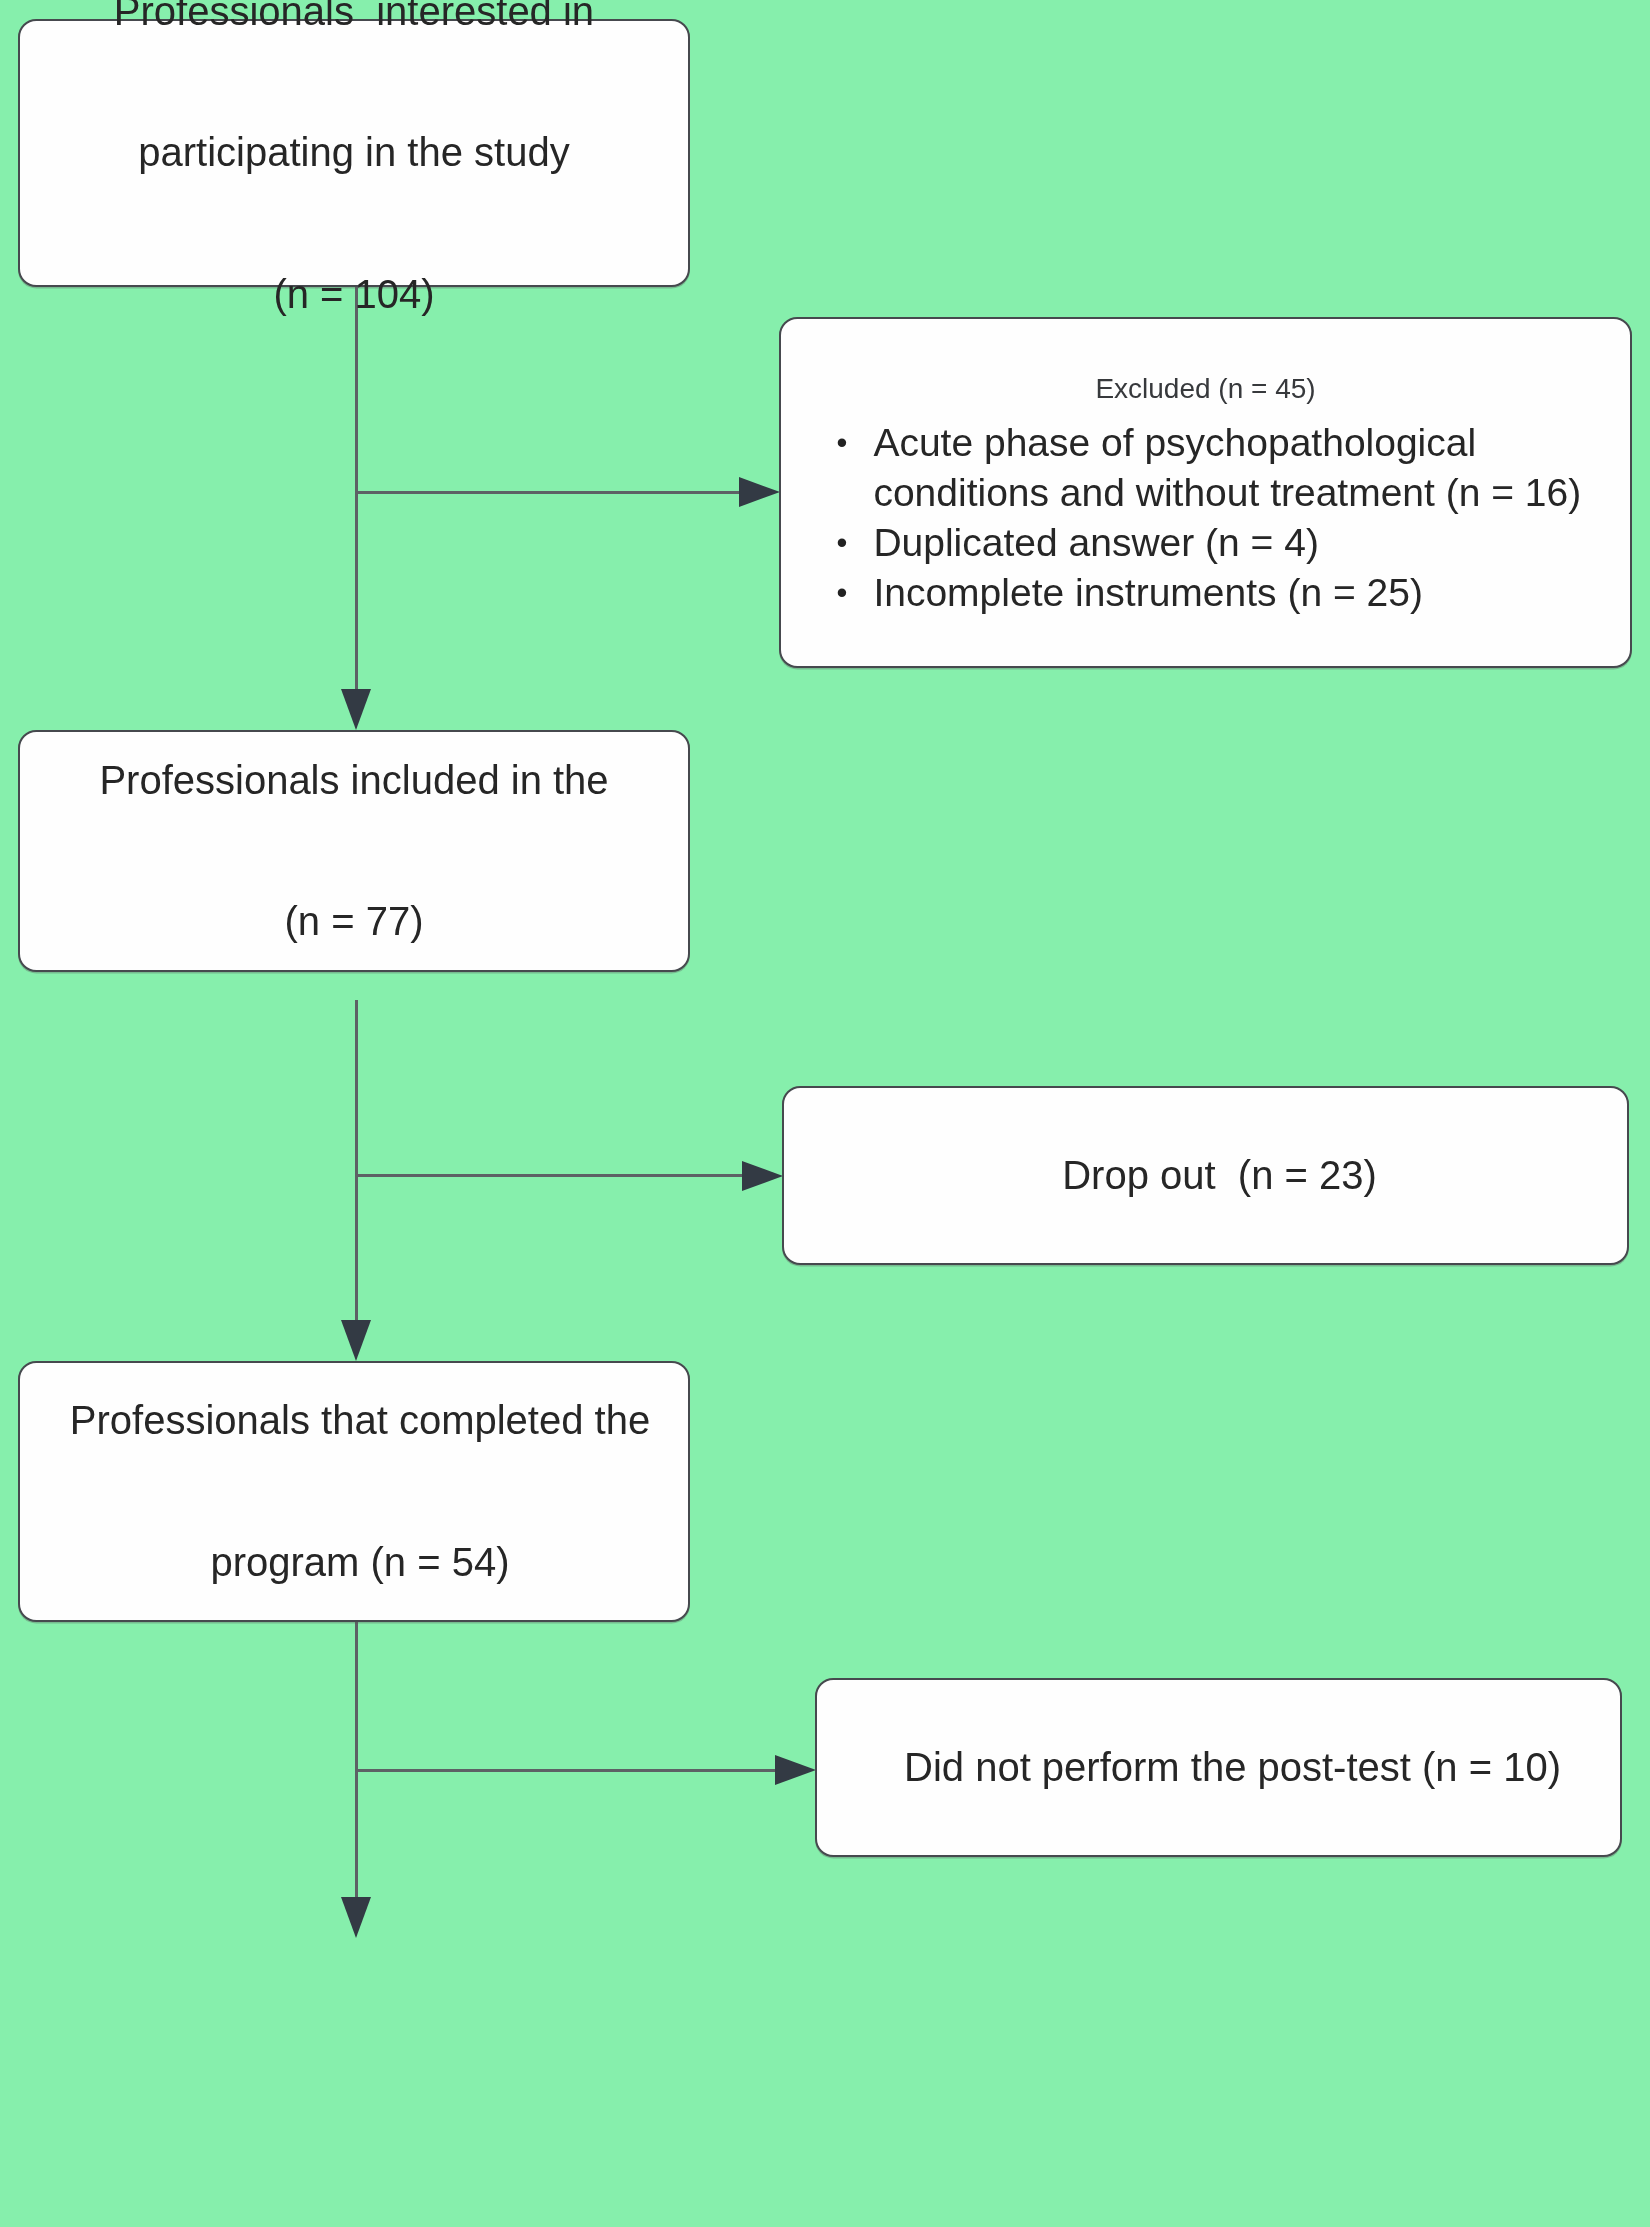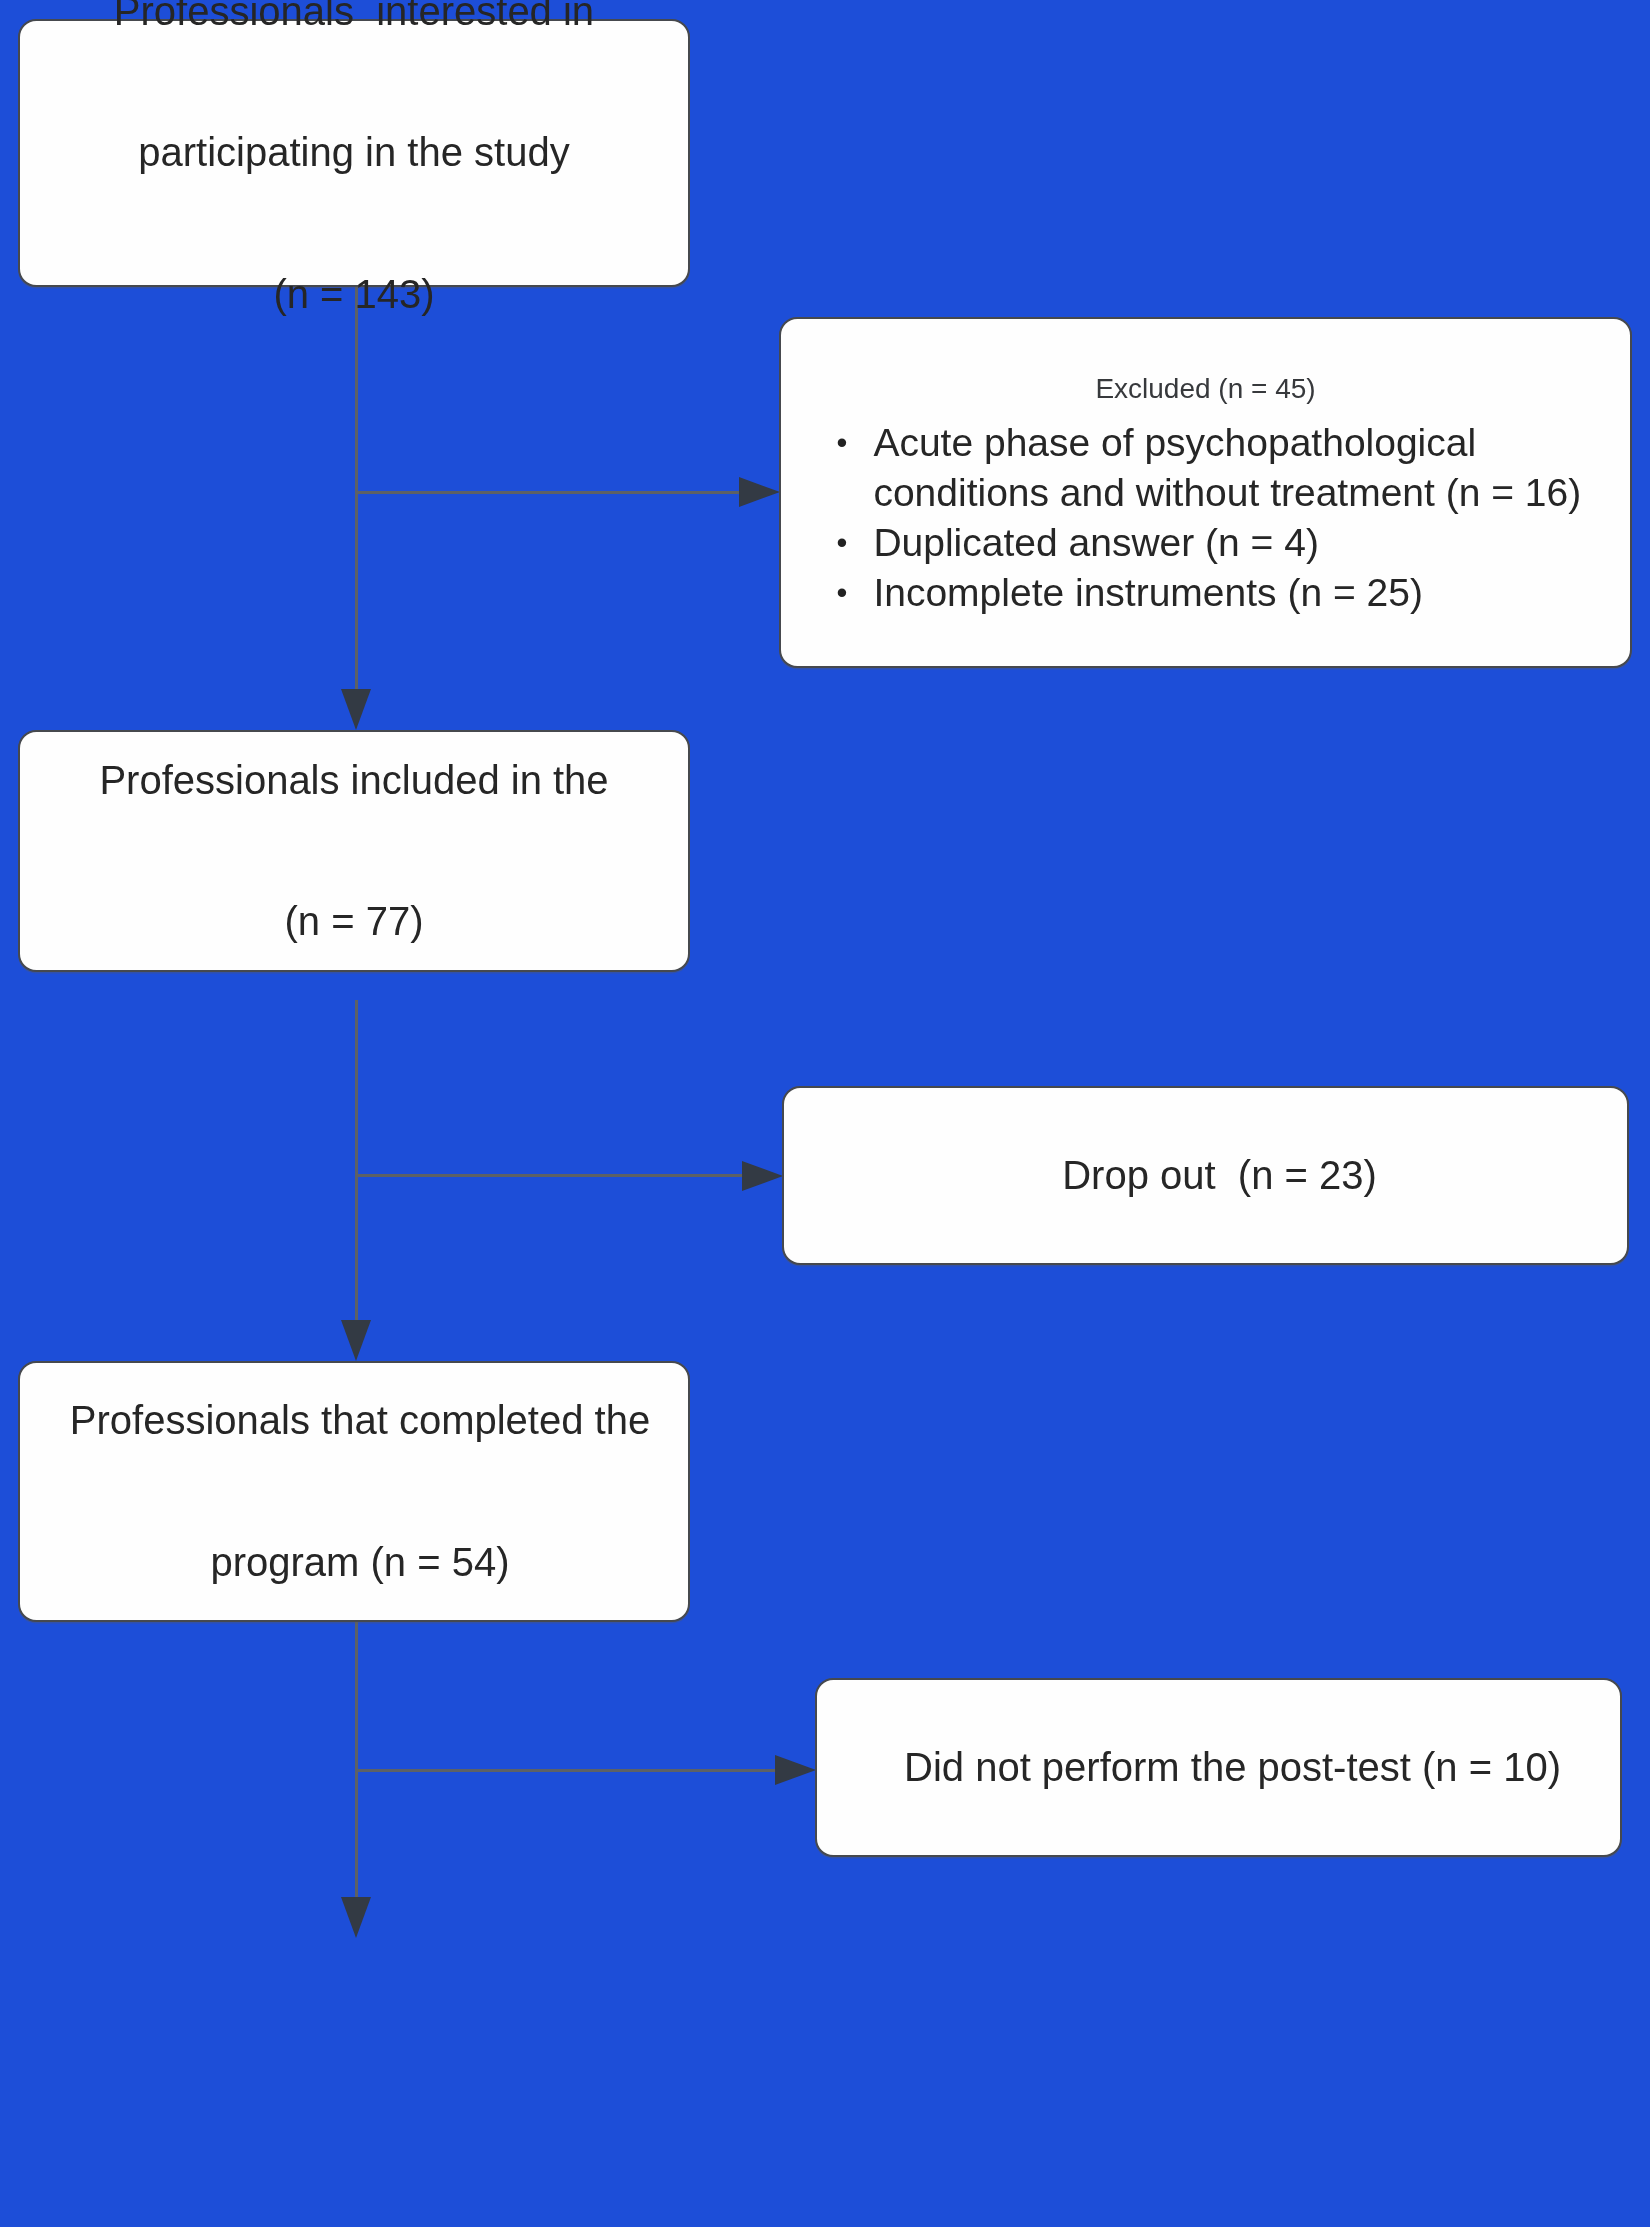--- a/index.html
+++ b/index.html
@@ -4,21 +4,21 @@
 <style>
   html, body {
     margin: 0;
     padding: 0;
     background: #ffffff;
   }
   .canvas {
     position: relative;
     width: 1650px;
     height: 2227px;
-    background: #1d4ed8;
+    background: #86efac;
     font-family: "Liberation Sans", sans-serif;
     color: #262626;
   }
 
   
   .box {
     position: absolute;
     box-sizing: border-box;
     background: #fefefe;
     border: 2.5px solid #46494e;
@@ -128,21 +128,21 @@
   <div class="connector-v" style="left:355px; top:1621px; height:279px;"></div>
   <div class="arrowhead-down" style="left:341px; top:1897px;"></div>
 
   <div class="connector-h" style="left:356px; top:1769px; width:420px;"></div>
   <div class="arrowhead-right" style="left:775px; top:1755px;"></div>
 
   <div class="box main-box" style="left:18px; top:19px; width:672px; height:268px;">
     <div class="box-lines">
       <div>Professionals  interested in</div>
       <div>participating in the study</div>
-      <div>(n = 143)</div>
+      <div>(n = 104)</div>
     </div>
   </div>
 
   <div class="box main-box" style="left:18px; top:730px; width:672px; height:242px;">
     <div class="box-lines">
       <div>Professionals included in the</div>
       <div>(n = 77)</div>
     </div>
   </div>
 

